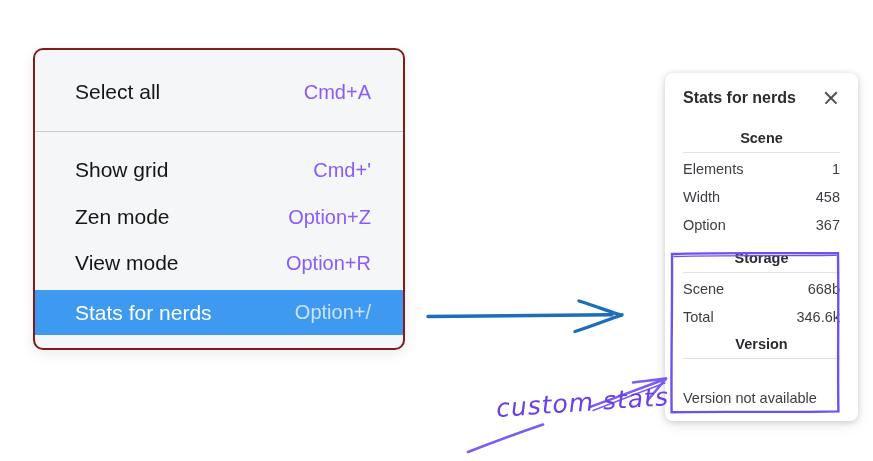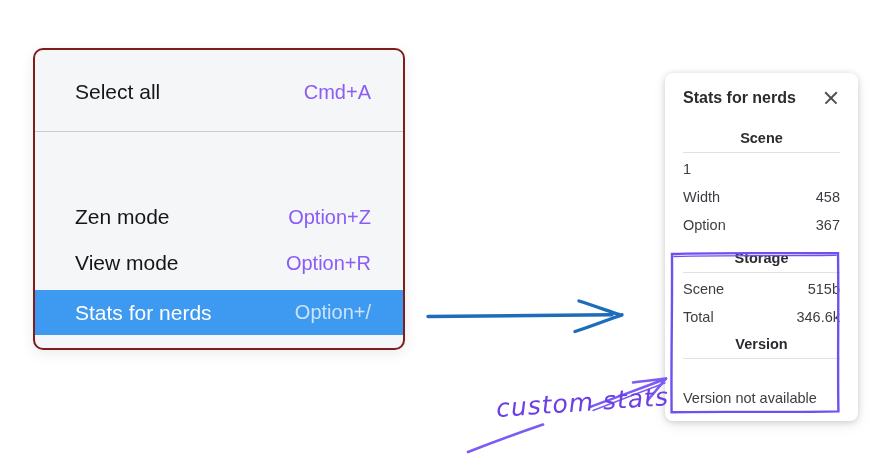--- a/index.html
+++ b/index.html
@@ -97,20 +97,24 @@
 <body>
 
 <div class="stage">
 
   <div class="menu">
     <div class="menu-row" style="top:21px">
       <span>Select all</span>
       <span class="shortcut">Cmd+A</span>
     </div>
     <div class="menu-divider"></div>
+    <div class="menu-row" style="top:99px">
+      <span>Show grid</span>
+      <span class="shortcut">Cmd+'</span>
+    </div>
     <div class="menu-row" style="top:192px">
       <span>View mode</span>
       <span class="shortcut">Option+R</span>
     </div>
     <div class="menu-row" style="top:146px">
       <span>Zen mode</span>
       <span class="shortcut">Option+Z</span>
     </div>
     <div class="menu-row selected">
       <span>Stats for nerds</span>
@@ -120,36 +124,37 @@
 
   <div class="panel">
     <div class="panel-title-row">
       <span class="panel-title">Stats for nerds</span>
       <span class="close-btn"></span>
     </div>
 
     <div class="sec-header">Scene</div>
     <div class="sec-divider"></div>
     <div class="stat-row">
+      <span>Elements</span>
       <span>1</span>
     </div>
     <div class="stat-row">
       <span>Width</span>
       <span>458</span>
     </div>
     <div class="stat-row" style="margin-bottom:6px">
       <span>Option</span>
       <span>367</span>
     </div>
 
     <div class="sec-header">Storage</div>
     <div class="sec-divider"></div>
     <div class="stat-row">
       <span>Scene</span>
-      <span>515b</span>
+      <span>668b</span>
     </div>
     <div class="stat-row">
       <span>Total</span>
       <span>346.6k</span>
     </div>
 
     <div class="sec-header">Version</div>
     <div class="sec-divider"></div>
     <div class="version-note">Version not available</div>
   </div>

